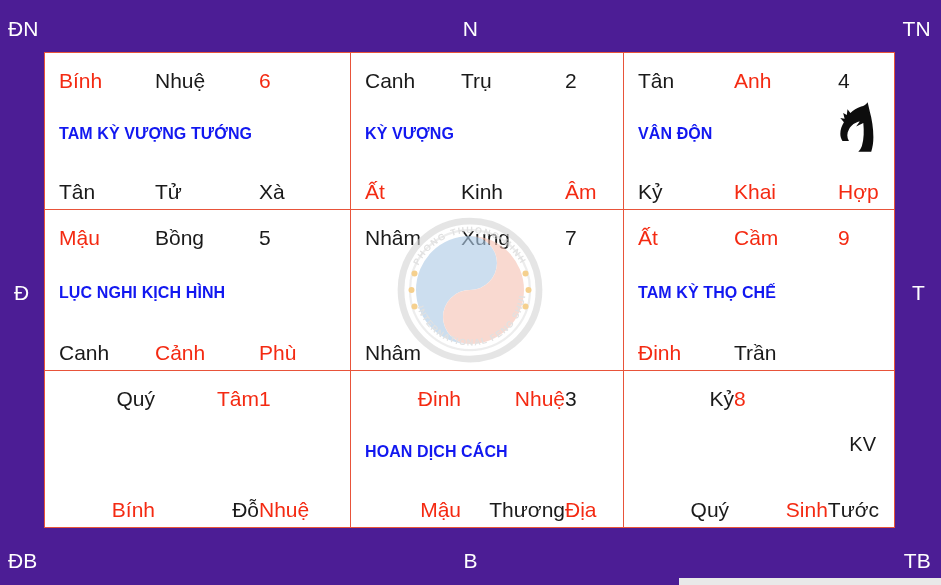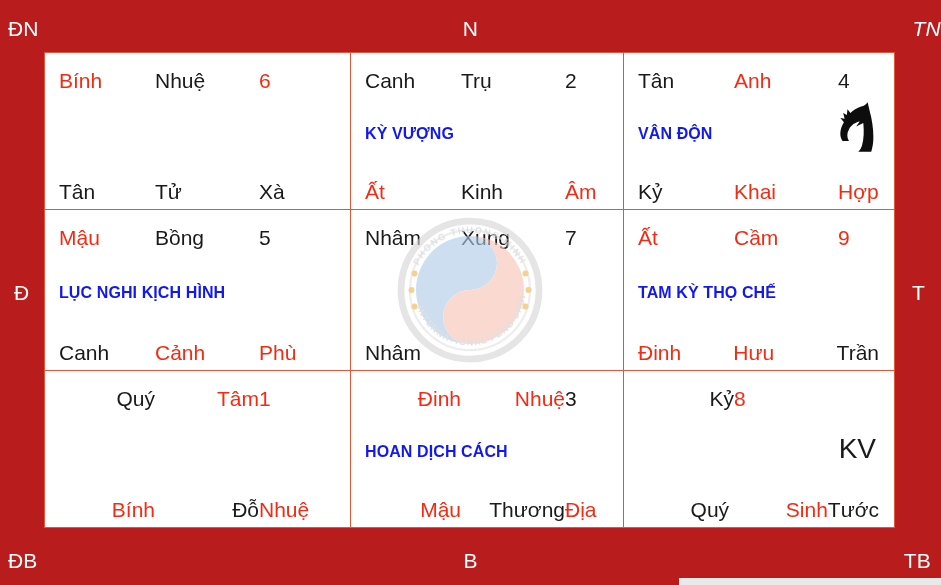--- a/index.html
+++ b/index.html
@@ -10,38 +10,38 @@
     width: 941px;
     height: 585px;
     overflow: hidden;
     font-family: "Liberation Sans", sans-serif;
     background: #ffffff;
   }
   #app {
     position: relative;
     width: 941px;
     height: 585px;
-    background: #b91c1c;
+    background: #4c1d95;
     box-sizing: border-box;
   }
 
   
   .dir {
     position: absolute;
     color: #ffffff;
     font-size: 21px;
     font-weight: 400;
     letter-spacing: 0.2px;
     line-height: 1;
     white-space: nowrap;
     font-family: "Liberation Sans", sans-serif;
   }
   .dir-dn  { left: 8px;   top: 18px; }
   .dir-n   { left: 0; right: 0; top: 18px; text-align: center; }
-  .dir-tn  { right: 0; top: 18px; font-style: italic; }
+  .dir-tn  { right: 10px; top: 18px; }
   .dir-d   { left: 14px;  top: 282px; }
   .dir-t   { right: 16px; top: 282px; }
   .dir-db  { left: 8px;   bottom: 14px; }
   .dir-b   { left: 0; right: 0; bottom: 14px; text-align: center; }
   .dir-tb  { right: 10px; bottom: 14px; }
 
   
   .panel {
     position: absolute;
     left: 44px;
@@ -117,21 +117,21 @@
     letter-spacing: 0.1px;
     white-space: nowrap;
     font-family: "Liberation Sans", sans-serif;
   }
 
   
   .kv {
     position: absolute;
     right: 18px;
     top: 62px;
-    font-size: 28px;
+    font-size: 20px;
     color: #1a1a1a;
     font-family: "Liberation Sans", sans-serif;
   }
 
   
   .horse-icon {
     position: absolute;
     right: 12px;
     top: 46px;
     width: 46px;
@@ -176,20 +176,23 @@
 
   <div class="panel">
 
     <div class="grid" id="grid">
         <div class="cell">
           <div class="rowtop">
             <span class="tok f1 red">Bính</span>
             <span class="tok f2 blk">Nhuệ</span>
             <span class="tok f3 red">6</span>
           </div>
+          <div class="rowmid">
+            <span class="pattern">TAM KỲ VƯỢNG TƯỚNG</span>
+          </div>
           <div class="rowbot">
             <span class="tok f1 blk">Tân</span>
             <span class="tok f2 blk">Tử</span>
             <span class="tok f3 blk">Xà</span>
           </div>
         </div>
         <div class="cell">
           <div class="rowtop">
             <span class="tok f1 blk">Canh</span>
             <span class="tok f2 blk">Trụ</span>
@@ -256,21 +259,20 @@
           <div class="rowtop">
             <span class="tok f1 red">Ất</span>
             <span class="tok f2 red">Cầm</span>
             <span class="tok f3 red">9</span>
           </div>
           <div class="rowmid">
             <span class="pattern">TAM KỲ THỌ CHẾ</span>
           </div>
           <div class="rowbot">
             <span class="tok f1 red">Đinh</span>
-            <span class="tok f2 red">Hưu</span>
             <span class="tok f3 blk">Trần</span>
           </div>
         </div>
         <div class="cell row3">
           <div class="rowtop">
             <span class="tok f1 blk">Quý</span>
             <span class="tok f2 red">Tâm</span>
             <span class="tok f3 red">1</span>
           </div>
           <div class="rowmid">

